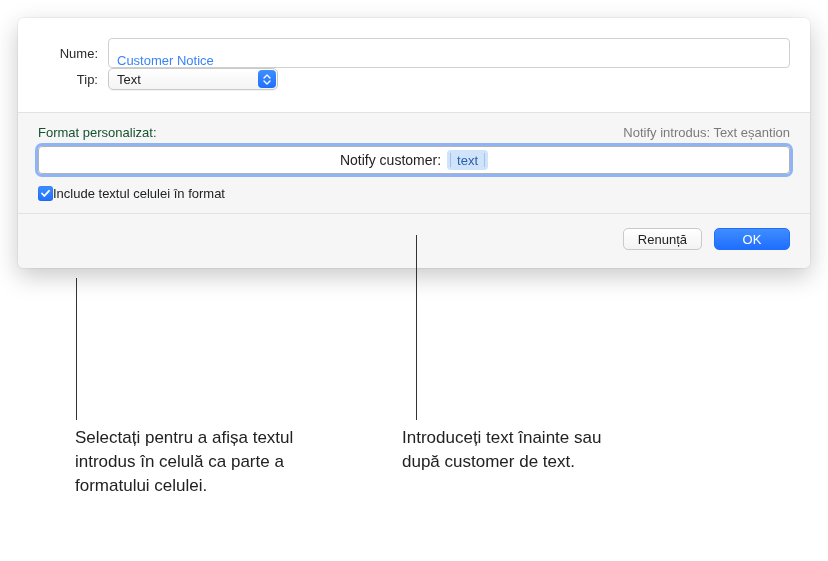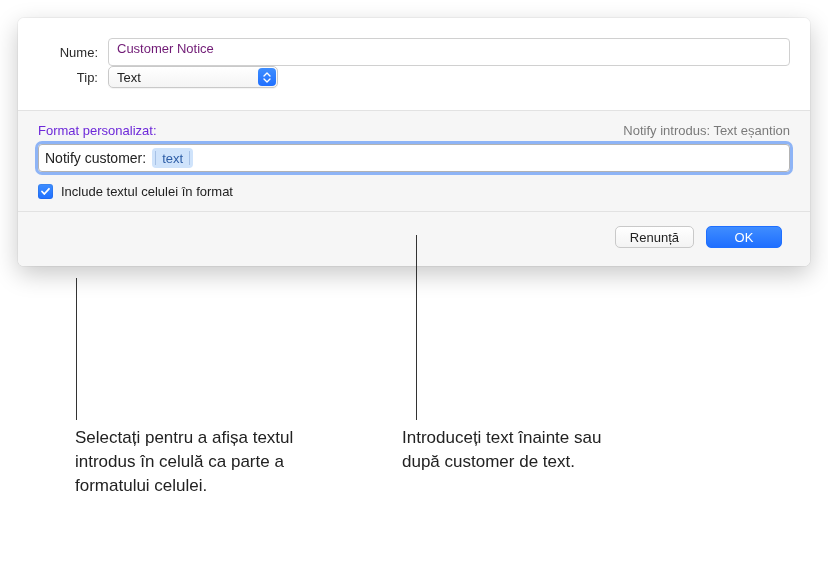--- a/index.html
+++ b/index.html
@@ -41,23 +41,23 @@
       padding-right: 10px;
       color: #2a2a2a;
       font-size: 13px;
     }
     .text-input {
       flex: 1;
       height: 28px;
       border: 1px solid #d0d0d0;
       border-radius: 4px;
       background: #fff;
-      padding: 2px 8px;
-      font-size: 13px;
-      color: #701a75;
+      padding: 14px 8px;
+      font-size: 13px;
+      color: #3b82f6;
       line-height: 16px;
     }
     .select-wrap {
       position: relative;
       display: inline-flex;
       align-items: center;
     }
     .select-btn {
       display: inline-flex;
       align-items: center;
@@ -92,38 +92,39 @@
       padding: 12px 20px 12px 20px;
       border-bottom: 1px solid #e2e2e2;
     }
     .mid-head {
       display: flex;
       justify-content: space-between;
       align-items: baseline;
       margin-bottom: 6px;
     }
     .mid-head-left {
-      color: #6d28d9;
+      color: #14532d;
       font-size: 13px;
     }
     .mid-head-right {
       color: #7a7a7a;
       font-size: 13px;
     }
     .format-field {
       display: flex;
       align-items: center;
       height: 28px;
       border: 1px solid #b3b3b3;
       border-radius: 4px;
       background: #fff;
       padding: 0 6px;
       gap: 6px;
       outline: 3px solid rgba(56,126,246,0.55);
       outline-offset: 0;
+      justify-content: center;
     }
     .format-prefix {
       font-size: 14px;
       color: #222;
     }
     .token {
       display: inline-flex;
       align-items: center;
       height: 20px;
       padding: 0 10px;
@@ -140,39 +141,39 @@
       bottom: 3px;
       width: 1px;
       background: rgba(45,93,166,0.25);
     }
     .token::before { left: 3px; }
     .token::after { right: 3px; }
     .cb-row {
       display: flex;
       align-items: center;
       margin-top: 12px;
-      gap: 8px;
+      gap: 0;
     }
     .checkbox {
       width: 15px;
       height: 15px;
       border-radius: 3px;
       background: linear-gradient(#3e8eff, #1f6fff);
       display: flex;
       align-items: center;
       justify-content: center;
       box-shadow: inset 0 0 0 1px rgba(0,0,0,0.06);
     }
     .checkbox svg { display: block; }
     .cb-label {
       font-size: 13px;
       color: #222;
     }
     .pane-bot {
-      padding: 14px 28px 18px 20px;
+      padding: 14px 20px 18px 20px;
       display: flex;
       justify-content: flex-end;
       gap: 12px;
       background: #f6f6f6;
     }
     .btn {
       height: 22px;
       min-width: 76px;
       border-radius: 5px;
       font-size: 13px;

